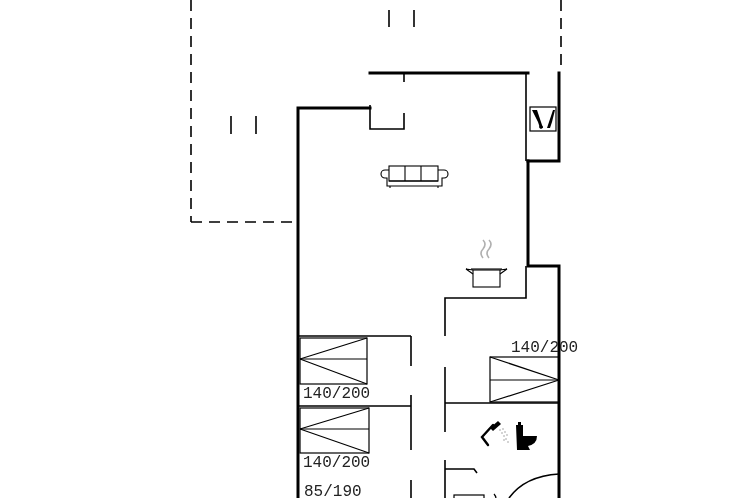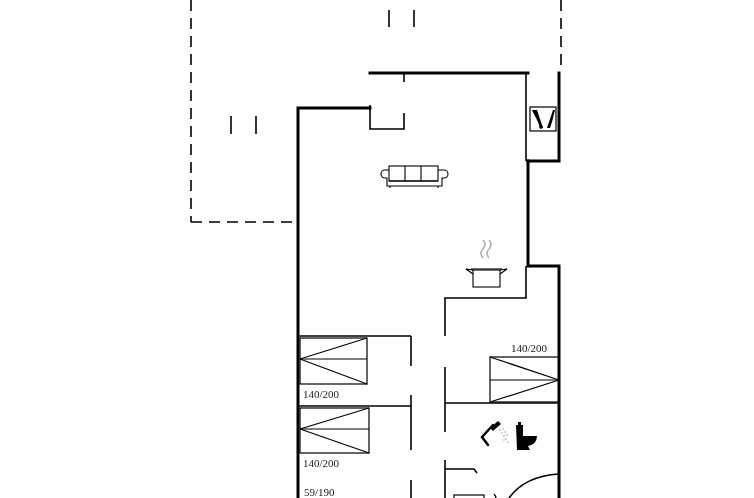--- a/index.html
+++ b/index.html
@@ -1,18 +1,18 @@
 <!DOCTYPE html>
 <html><head>
 <meta charset="utf-8">
 <style>
   html, body { margin:0; padding:0; background:#ffffff; }
   body { width:754px; height:498px; position:relative; overflow:hidden; font-family:"Liberation Sans", sans-serif; }
   svg.plan { position:absolute; left:0; top:0; }
-  .label { position:absolute; font-size:11px; color:#222222; line-height:12px; white-space:nowrap; font-family:Liberation Serif, serif; }
+  .label { position:absolute; font-size:16px; color:#222222; line-height:12px; white-space:nowrap; font-family:Liberation Mono, monospace; }
 </style>
 </head>
 <body>
 
 <svg class="plan" width="754" height="498" viewBox="0 0 754 498" xmlns="http://www.w3.org/2000/svg">
 
   <g fill="none" stroke="#000" stroke-width="1.6" stroke-dasharray="11,7">
     <line x1="191" y1="0" x2="191" y2="222"></line>
     <line x1="191" y1="222" x2="298" y2="222"></line>
     <line x1="561" y1="0" x2="561" y2="66"></line>
@@ -115,13 +115,13 @@
         <circle cx="504" cy="440" r="0.7"></circle>
     </g>
     <path d="M516,425 h7 v11 h14 q0,8 -9,10 l2,4 h-13 z" fill="#000"></path>
     <rect x="518" y="422" width="3" height="3" fill="#000"></rect>
   </g>
 </svg>
 
 <div class="label" style="left:303px; top:388px;">140/200</div>
 <div class="label" style="left:303px; top:457px;">140/200</div>
 <div class="label" style="left:511px; top:342px;">140/200</div>
-<div class="label" style="left:304px; top:486px;">59/190</div>
+<div class="label" style="left:304px; top:486px;">85/190</div>
 
 </body></html>

